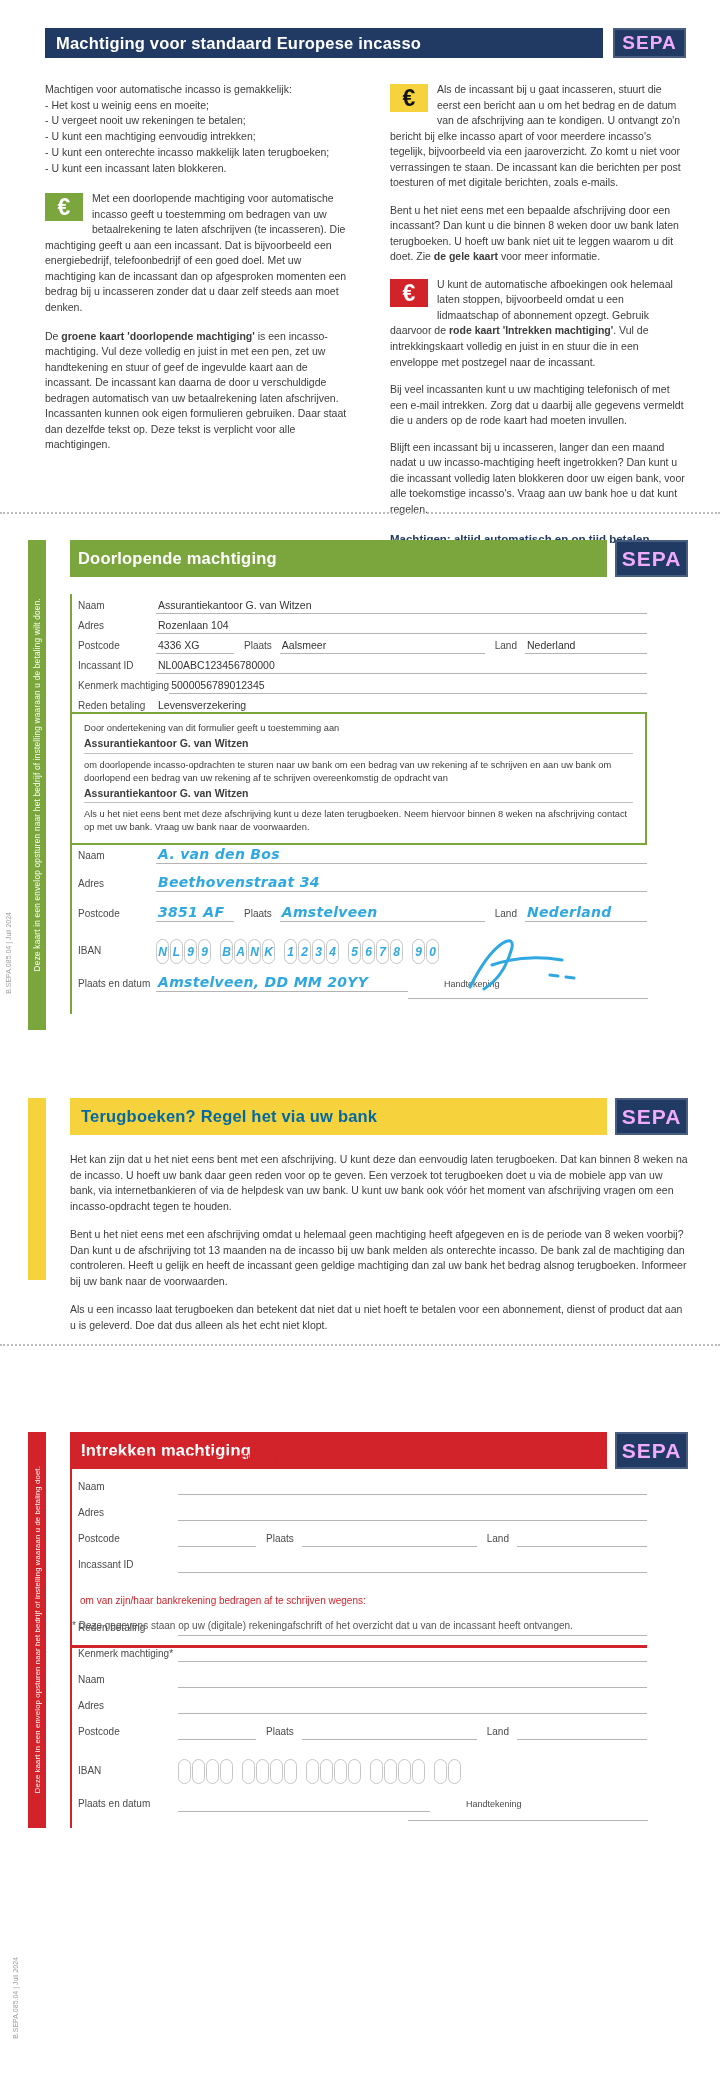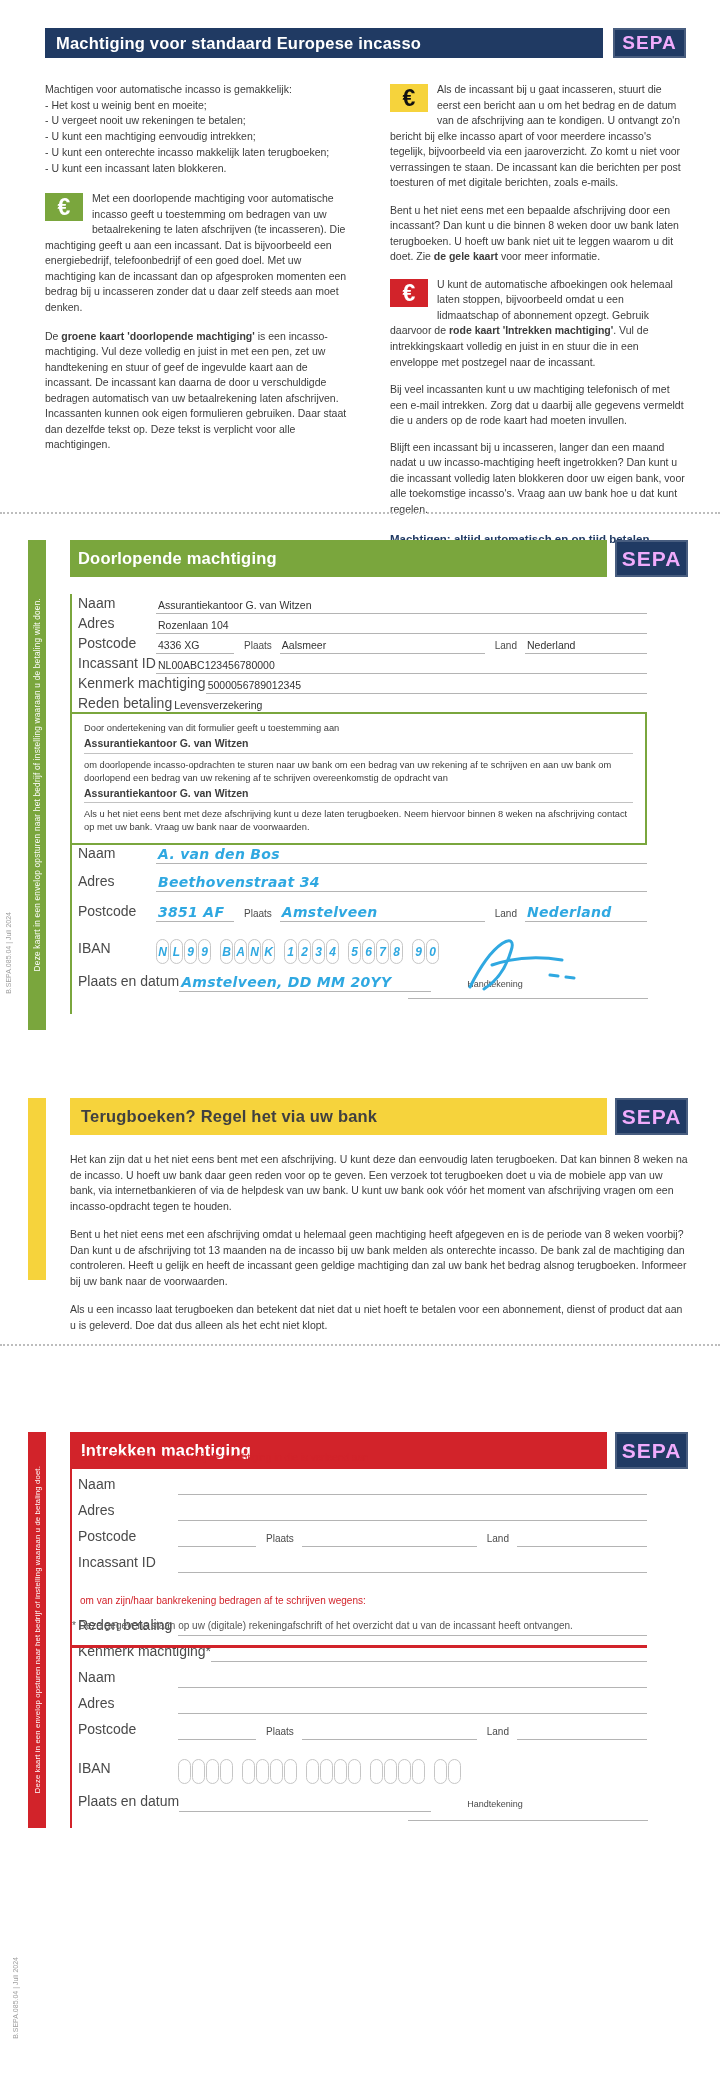--- a/index.html
+++ b/index.html
@@ -8,21 +8,21 @@
   }
   *{margin:0;padding:0;box-sizing:border-box;}
   html,body{width:720px;height:2080px;background:#fff;font-family:"Liberation Sans",sans-serif;color:var(--ink);overflow:hidden;}
   .abs{position:absolute;}
   .page{position:relative;width:720px;height:2080px;}
 
   
   .bar{color:#fff;font-weight:bold;font-size:16.5px;display:flex;align-items:center;padding-left:11px;letter-spacing:0.2px;}
   .bar.navy{background:var(--navy);}
   .bar.green{background:var(--green);}
-  .bar.yellowbar{background:var(--yellow);color:#404040;}
+  .bar.yellowbar{background:var(--yellow);color:#0369a1;}
   .bar.redbar{background:var(--red);}
   .sepa{background:var(--navy);color:#f0abfc;font-weight:bold;display:flex;align-items:center;justify-content:center;font-size:19px;letter-spacing:1px;box-shadow:inset 0 0 0 2px rgba(255,255,255,0.18);}
 
   
   .col{font-size:10.5px;line-height:1.48;}
   .col .para{margin-bottom:11px;}
   .col .b, .b{font-weight:bold;}
   .bullets div{line-height:1.52;}
   .euro{float:left;width:38px;height:28px;margin:2px 9px 2px 0;display:flex;align-items:center;justify-content:center;font-size:23px;font-weight:bold;}
   .euro.g{background:var(--green);color:#fff;}
@@ -37,21 +37,21 @@
   .strip.g{background:var(--green);}
   .strip.y{background:var(--yellow);}
   .strip.r{background:var(--red);}
   .vtext{writing-mode:vertical-rl;transform:rotate(180deg);color:#fff;font-size:8.3px;letter-spacing:0.2px;white-space:nowrap;}
   .vcode{writing-mode:vertical-rl;transform:rotate(180deg);color:#9e9e9e;font-size:7px;white-space:nowrap;}
 
   
   .fieldblock{border-left:2px solid var(--green);padding-left:6px;}
   .fieldblock.redleft{border-left-color:var(--red);}
   .frow{display:flex;align-items:flex-end;}
-  .flabel{flex:0 0 78px;font-size:14px;color:var(--label);padding-bottom:3px;white-space:nowrap;}
+  .flabel{flex:0 0 78px;font-size:10px;color:var(--label);padding-bottom:3px;white-space:nowrap;}
   .flabel.w95{flex:0 0 100px;}
   .fmid{font-size:10px;color:var(--label);padding:0 8px 3px 10px;white-space:nowrap;flex:0 0 auto;}
   .fval{border-bottom:1px solid var(--line);font-size:10.5px;color:#333;padding:0 0 2px 2px;}
   .grow{flex:1;}
   .w78{flex:0 0 78px;}
   .w120{flex:0 0 122px;}
   .w130{flex:0 0 130px;}
   .w250{flex:0 0 252px;}
   .hand{font-style:italic;font-weight:bold;color:var(--hand);font-size:14px;font-family:"DejaVu Sans",sans-serif;letter-spacing:0.3px;}
   .frow .hand{padding-bottom:1px;}
@@ -79,21 +79,21 @@
     <span>Machtiging voor standaard Europese incasso</span>
   </div>
   <div class="abs sepa" style="left:613px;top:28px;width:73px;height:30px;">
     <span>SEPA</span>
   </div>
 
   <div class="abs col" style="left:45px;top:82px;width:308px;">
     <div class="para">
       <div>Machtigen voor automatische incasso is gemakkelijk:</div>
       <div class="bullets">
-        <div>- Het kost u weinig bent en moeite;</div>
+        <div>- Het kost u weinig eens en moeite;</div>
         <div>- U vergeet nooit uw rekeningen te betalen;</div>
         <div>- U kunt een machtiging eenvoudig intrekken;</div>
         <div>- U kunt een onterechte incasso makkelijk laten terugboeken;</div>
         <div>- U kunt een incassant laten blokkeren.</div>
       </div>
     </div>
     <div class="para" style="margin-top:14px;">
       <span class="euro g">€</span><span>Met een doorlopende machtiging voor automatische incasso geeft u toestemming om bedragen van uw betaalrekening te laten afschrijven (te incasseren). Die machtiging geeft u aan een incassant. Dat is bijvoorbeeld een energiebedrijf, telefoonbedrijf of een goed doel. Met uw machtiging kan de incassant dan op afgesproken momenten een bedrag bij u incasseren zonder dat u daar zelf steeds aan moet denken.</span>
     </div>
     <div class="para" style="margin-top:13px;"><span>De </span><span class="b">groene kaart 'doorlopende machtiging'</span><span> is een incasso-machtiging. Vul deze volledig en juist in met een pen, zet uw handtekening en stuur of geef de ingevulde kaart aan de incassant. De incassant kan daarna de door u verschuldigde bedragen automatisch van uw betaalrekening laten afschrijven. Incassanten kunnen ook eigen formulieren gebruiken. Daar staat dan dezelfde tekst op. Deze tekst is verplicht voor alle machtigingen.</span></div>

